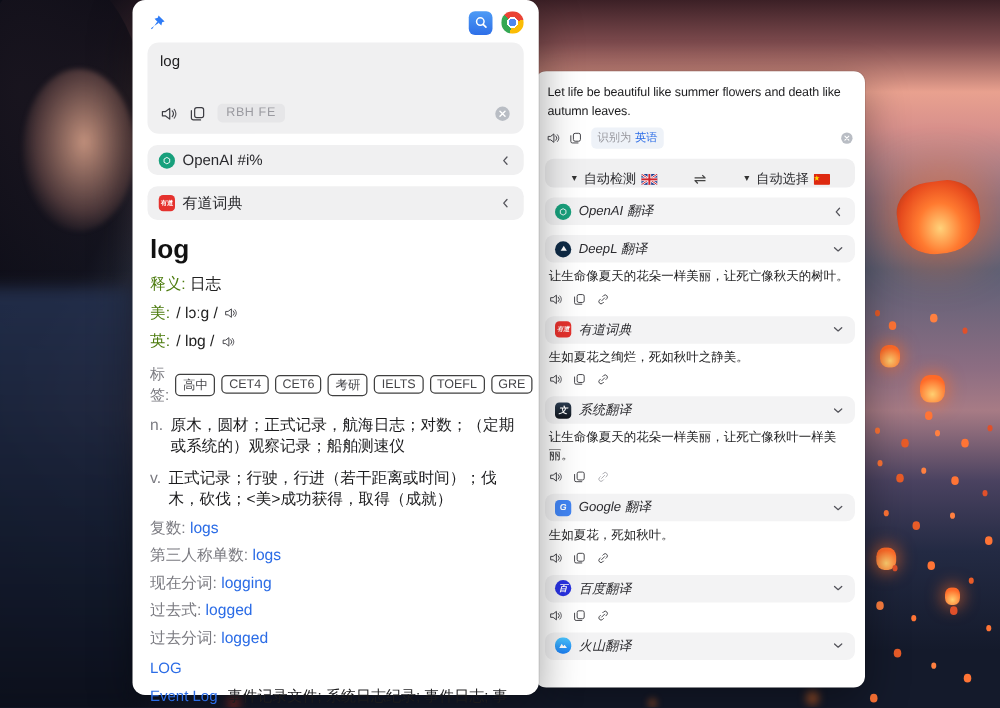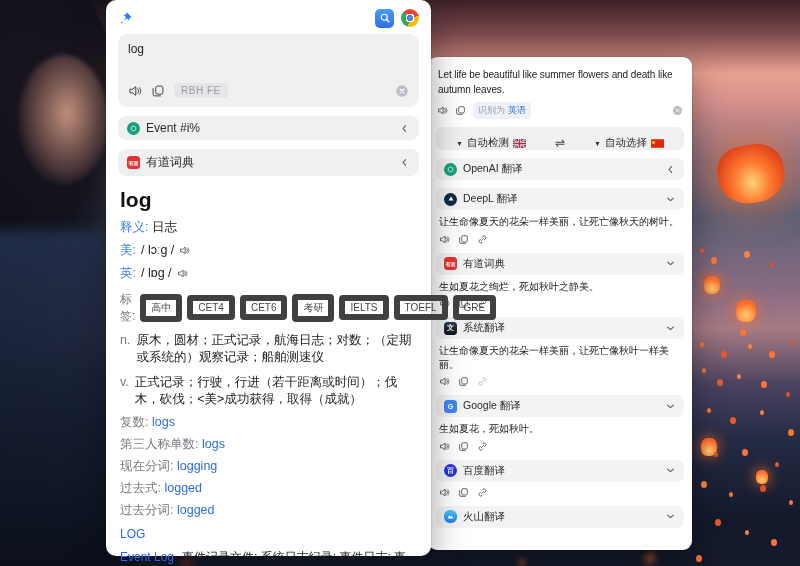--- a/index.html
+++ b/index.html
@@ -62,24 +62,24 @@
       conic-gradient(from -45deg, #ea4335 0 120deg, #fbbc05 120deg 240deg, #34a853 240deg 360deg); }
   .query-box { margin-top:6px; background:#f0f0f1; border-radius:9px; padding:8px 10px 9px; }
   .query-text { font-size:12px; color:#1d1d1f; min-height:15px; }
   .query-toolbar { margin-top:26px; gap:9px;text-align:right; }
   .chip { background:#e6e6e8; color:#9a9aa0; border-radius:4px; font-size:10px; padding:2px 7px; letter-spacing:.5px; }
   .sec-bar { margin-top:9px; background:#f0f0f1; border-radius:8px; padding:5px 9px; gap:6px; }
   .sec-label { font-size:12px; color:#2a2a2e; }
   .yd-body { padding:2px 2px 0; }
   .word-title { font-size:21px; font-weight:bold; color:#111; margin:10px 0 7px; }
   .kv { font-size:12.5px; color:#222; margin-top:6px; line-height:1.35; }
-  .kv .lab { color:#3b82f6; }
+  .kv .lab { color:#4d7c0f; }
   .phon { display:flex; align-items:center; gap:5px; }
   .tags-row { margin-top:9px; display:flex; align-items:center; gap:5px; flex-wrap:nowrap; }
-  .tag { border:6px solid #404040; border-radius:4px; font-size:10px; color:#454549; padding:1px 5px; white-space:nowrap; }
+  .tag { border:1px solid #404040; border-radius:4px; font-size:10px; color:#454549; padding:1px 5px; white-space:nowrap; }
   .def { display:flex; gap:6px; margin-top:7px; font-size:12.5px; line-height:1.4; color:#1c1c1e; }
   .def .pos { color:#7a7a80; flex:0 0 auto; }
   .forms { margin-top:0; }
   .form-line { font-size:12.5px; margin-top:5px; }
   .form-line .lab { color:#7a7a80; }
   .blue { color:#2b6ce6; }
   .phrase { display:flex; gap:8px; margin-top:7px; font-size:12px; line-height:1.4; color:#1c1c1e; }
   .phrase .term { color:#2b6ce6; flex:0 0 auto; }
 
   
@@ -87,21 +87,21 @@
   .src-toolbar { margin-top:5px; gap:7px; padding:0 1px; }
   .detected { background:#eef2f8; border-radius:4px; font-size:9px; padding:2px 5px; display:inline-flex; gap:3px; }
   .detected .pfx { color:#98989e; } .detected .lng { color:#2b6ce6;text-align:right; }
   .lang-bar { margin-top:8px; background:#f0f0f1; border-radius:7px; height:23px; display:flex; align-items:flex-end;
     justify-content:space-between; padding:0 20px; font-size:10.5px; color:#2a2a2e; }
   .lang-pick { display:inline-flex; align-items:center; gap:4px; }
   .dd { font-size:7px; color:#333; }
   .swap { font-size:12px; color:#444; }
   .flag svg { display:block; border-radius:1px; }
   .svc { margin-top:8px; }
-  .svc-h { background:#f3f3f4; border-radius:7px; padding:4px 8px; gap:6px; }
+  .svc-h { background:#f3f3f4; border-radius:7px; padding:4px 8px; gap:6px;font-style:italic; }
   .svc-name { font-size:10.5px; color:#2a2a2e; }
   .svc-ic { width:13px; height:13px; border-radius:3.5px; display:inline-flex; align-items:center; justify-content:center;
     font-size:7px; color:#fff; font-weight:bold; flex:0 0 auto; }
   .svc-t { font-size:10px; line-height:1.35; color:#1d1d1f; margin:5px 3px 0; }
   .svc-icons { margin:5px 3px 0; gap:8px; } .i15 svg { width:14px; height:14px; } .i12 svg { width:11px; height:11px; }
   .dim { color:#a8a8ae; }
 </style>
 </head>
 <body>
 
@@ -186,21 +186,21 @@
         </span>
     </div>
   </div>
 
   <div class="sec-bar row">
     <span class="svc-ic" style="background:#18a07c;border-radius:50%">
       <svg width="9" height="9" viewBox="0 0 16 16">
           <polygon points="8,3.4 12,5.7 12,10.3 8,12.6 4,10.3 4,5.7" fill="none" stroke="#fff" stroke-width="1.3"></polygon>
         </svg>
     </span>
-    <span class="sec-label">Event #i%</span>
+    <span class="sec-label">OpenAI #i%</span>
     <span class="spacer"></span>
     <span class="ic i12">
         <svg viewBox="0 0 16 16">
           <use href="#g-chl"></use>
         </svg>
       </span>
   </div>
 
   <div class="sec-bar row">
     <span class="svc-ic" style="background:#e5322e;font-size:5px">

